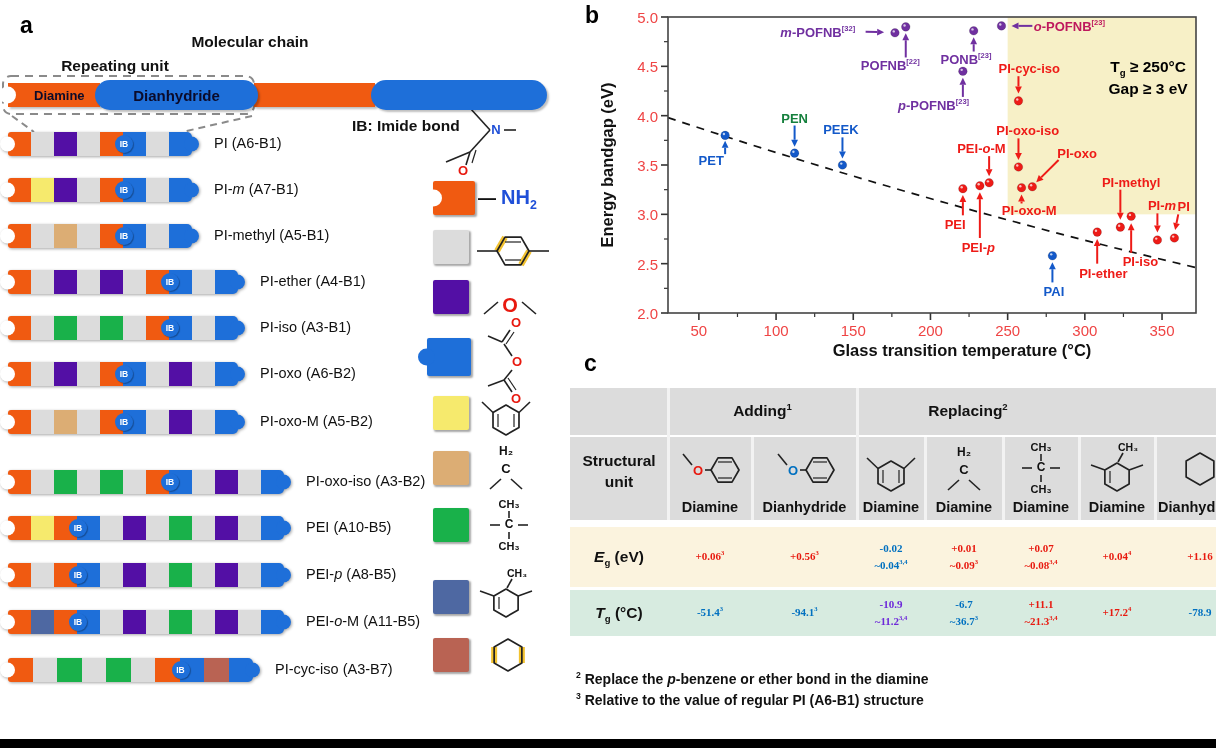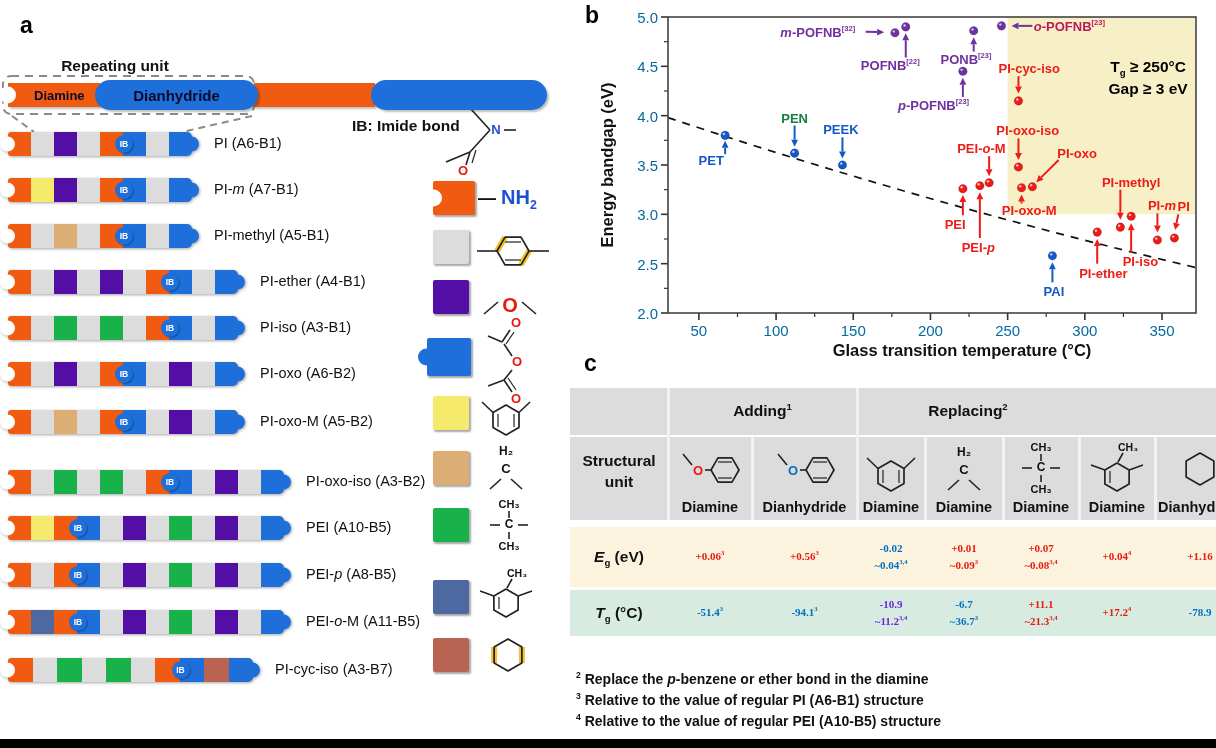--- a/index.html
+++ b/index.html
@@ -54,21 +54,21 @@
   .sw.blue-end::before{content:"";position:absolute;left:-9px;top:50%;transform:translateY(-50%);
                        width:17px;height:17px;background:var(--blue);border-radius:50%;}
   #ib-note{position:absolute;left:352px;top:117px;font-weight:bold;font-size:15.5px;}
   #nh2-text{position:absolute;left:478px;top:186px;font-weight:bold;font-size:18px;}
   #nh2-text .nh2{color:#1f4fd8;font-size:20px;}
 
   
   #panel-b{position:absolute;left:580px;top:0;width:636px;height:390px;}
   #plot-wrap{position:absolute;left:30px;top:7px;width:640px;height:360px;}
   #plot-svg{position:absolute;left:0;top:0;}
-  .tick-label{position:absolute;font-size:15px;font-weight:500;color:#0369a1;white-space:nowrap;}
+  .tick-label{position:absolute;font-size:15px;font-weight:500;color:#ef4444;white-space:nowrap;}
   .pt-label{position:absolute;font-size:13px;font-weight:700;white-space:nowrap;transform:translate(-50%,-50%);}
   .pt-label sup{font-size:58%;}
   #xlabel{position:absolute;left:88px;top:334px;width:528px;text-align:center;font-size:16.5px;font-weight:600;}
   #ylabel{position:absolute;left:27px;top:165px;transform:translate(-50%,-50%) rotate(-90deg);
           font-size:16.5px;font-weight:600;white-space:nowrap;}
   .annot{position:absolute;font-size:15.5px;font-weight:700;color:#000;transform:translate(-50%,-50%);white-space:nowrap;}
 
   
   #panel-c{position:absolute;left:570px;top:388px;width:700px;height:352px;}
   .band{position:absolute;left:0;width:675px;}
@@ -83,20 +83,21 @@
     --tan:#dcad74; --green:#19b14a; --slate:#4e68a2; --brown:#b96353;
   }
 </style>
 </head>
 <body>
 
 <div id="page">
 
   <section id="panel-a">
     <div class="panel-letter" style="left:20px;top:12px;">a</div>
+    <div class="a-title" style="left:130px;top:33px;width:240px;">Molecular chain</div>
     <div class="a-title" style="left:30px;top:57px;width:170px;">Repeating unit</div>
 
     <svg class="abs" id="a-overlay" width="580" height="145" style="left:0;top:60px;">
       <rect x="3" y="16" width="251" height="38" rx="8" fill="none" stroke="#8a8a8a" stroke-width="2" stroke-dasharray="8 6"></rect>
       <line x1="12" y1="56" x2="34" y2="72" stroke="#8a8a8a" stroke-width="2" stroke-dasharray="7 5"></line>
       <line x1="252" y1="56" x2="182" y2="72" stroke="#8a8a8a" stroke-width="2" stroke-dasharray="7 5"></line>
     </svg>
 
     <div class="chain-seg chain-orange notch-left" style="left:8px;width:92px;"></div>
     <div class="chain-label" style="left:34px;top:88px;">Diamine</div>
@@ -656,17 +657,16 @@
         <div class="val-line"><span>~21.3</span><sup>3,4</sup></div>
       </div>
       <div class="c-cell" style="left: 509px; width: 76px; top: 216px; color: rgb(232, 25, 15);">
         <div class="val-line"><span>+17.2</span><sup>4</sup></div>
       </div>
       <div class="c-cell" style="left: 585px; width: 90px; top: 216px; color: rgb(0, 112, 192);">
         <div class="val-line"><span>-78.9</span></div>
       </div>
       <div class="c-foot" style="left: 6px; top: 283px;"><sup>2</sup><span> Replace the </span><span class="it">p</span><span>-benzene or ether bond in the diamine</span></div>
       <div class="c-foot" style="left: 6px; top: 304px;"><sup>3</sup><span> Relative to the value of regular PI (A6-B1) structure</span></div>
-      <div class="c-foot" style="left: 6px; top: 325px;"><sup>4</sup><span> Relative to the value of regular PEI (A10-B5) structure</span></div>
     </section>
 
   <div id="bottom-bar"></div>
 </div>
 
 </body></html>

